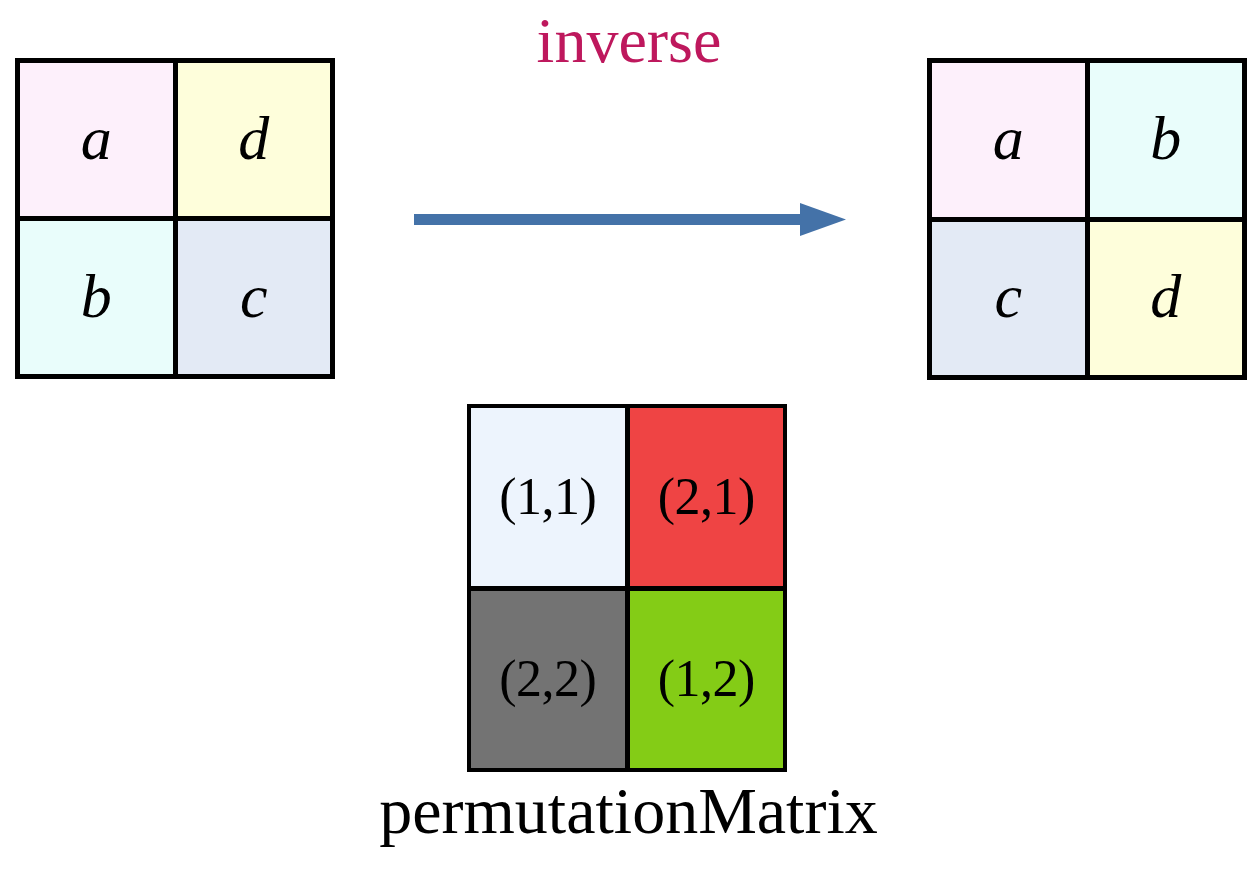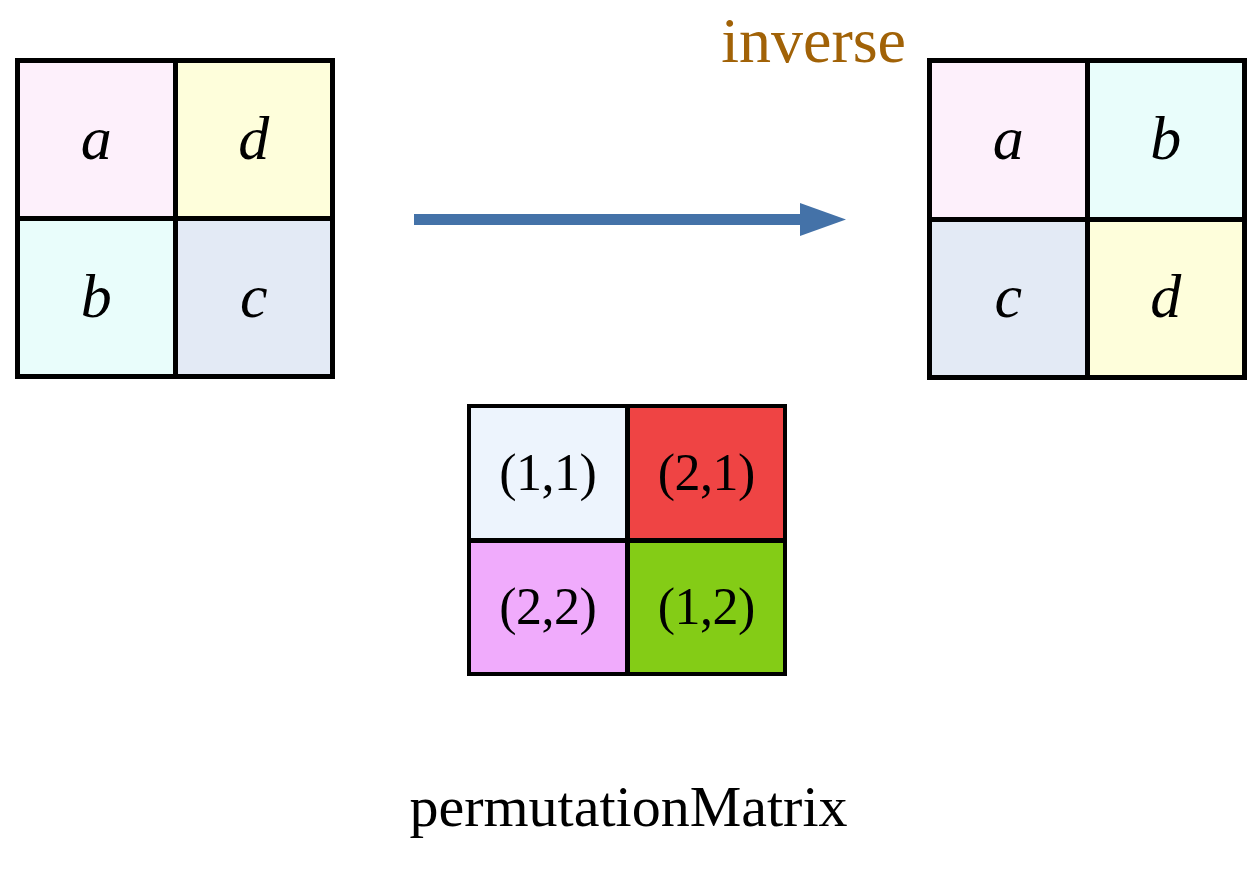--- a/index.html
+++ b/index.html
@@ -65,33 +65,33 @@
   #matrix-right {
     left: 927px;
     top: 58px;
     width: 320px;
     height: 322px;
   }
   #matrix-permutation {
     left: 467px;
     top: 404px;
     width: 320px;
-    height: 272px;
+    height: 368px;
     border-width: 4px;
     gap: 5px;
   }
 
   
   #transform-label {
     position: absolute;
     left: 352px;
     top: 8px;
     width: 554px;
-    text-align: right;
-    color: #a16207;
+    text-align: center;
+    color: #be185d;
     font-size: 64px;
     line-height: 1.02;
   }
   #transform-label .ln {
     display: block;
     white-space: nowrap;
   }
 
   
   #transform-arrow {
@@ -102,21 +102,21 @@
     height: 44px;
   }
 
   
   #permutation-matrix-caption {
     position: absolute;
     left: 0px;
     top: 778px;
     width: 1257px;
     text-align: center;
-    font-size: 58px;
+    font-size: 66px;
     line-height: 1;
     color: #000000;
     white-space: nowrap;
   }
 </style>
 </head>
 <body>
 
 <div id="canvas" style="background: rgb(255, 255, 255);">
 
@@ -161,21 +161,21 @@
     </div>
   </div>
 
   <div class="matrix" id="matrix-permutation">
     <div class="cell pair-cell" style="background: rgb(237, 244, 253);">
       <span>(1,1)</span>
     </div>
     <div class="cell pair-cell" style="background: #ef4444;">
       <span>(2,1)</span>
     </div>
-    <div class="cell pair-cell" style="background: #f0abfc;">
+    <div class="cell pair-cell" style="background: #737373;">
       <span>(2,2)</span>
     </div>
     <div class="cell pair-cell" style="background: #84cc16;">
       <span>(1,2)</span>
     </div>
   </div>
 
   <div id="permutation-matrix-caption">permutationMatrix</div>
 
 </div>

